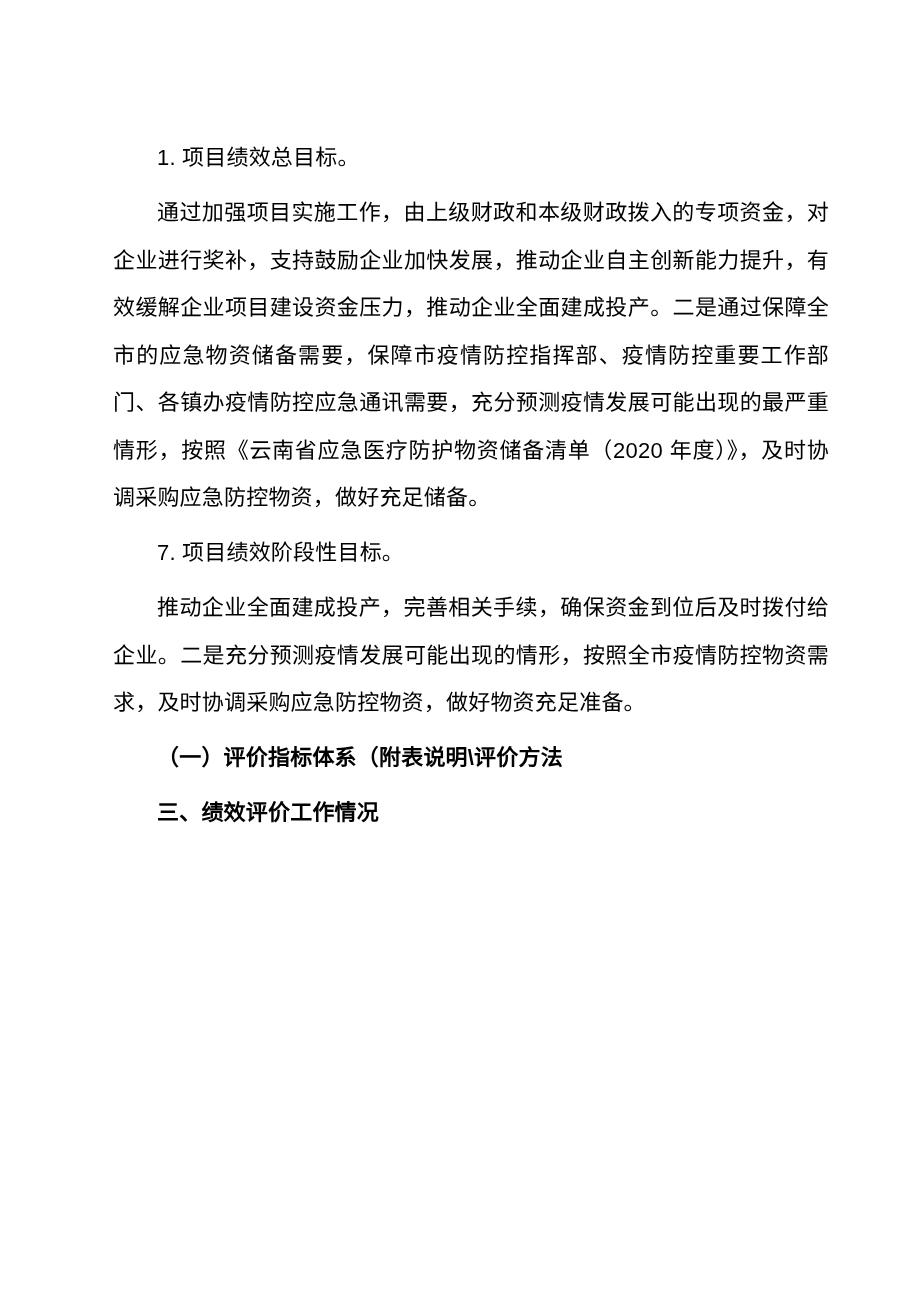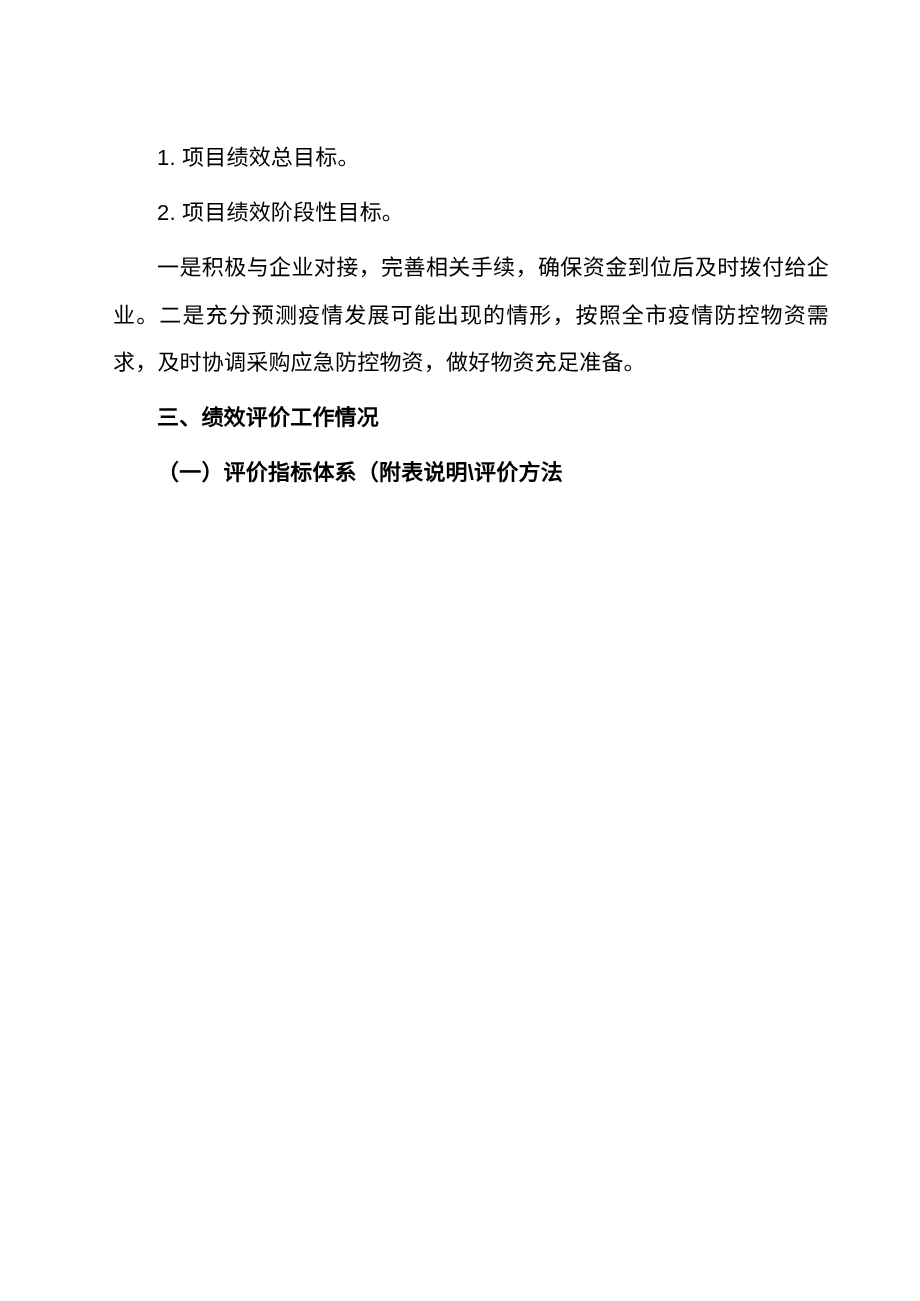--- a/index.html
+++ b/index.html
@@ -31,24 +31,25 @@
   .page p.heading {
     font-weight: bold;
   }
 </style>
 </head>
 <body>
 
 <div class="page">
   <p>1. 项目绩效总目标。</p>
 
+  <p>通过加强项目实施工作，由上级财政和本级财政拨入的专项资金，对企业进行奖补，支持鼓励企业加快发展，推动企业自主创新能力提升，有效缓解企业项目建设资金压力，推动企业全面建成投产。二是通过保障全市的应急物资储备需要，保障市疫情防控指挥部、疫情防控重要工作部门、各镇办疫情防控应急通讯需要，充分预测疫情发展可能出现的最严重情形，按照《云南省应急医疗防护物资储备清单（2020 年度）》，及时协调采购应急防控物资，做好充足储备。</p>
 
-  <p>2. 项目绩效阶段性目标。</p>
+  <p>7. 项目绩效阶段性目标。</p>
 
-  <p>一是积极与企业对接，完善相关手续，确保资金到位后及时拨付给企业。二是充分预测疫情发展可能出现的情形，按照全市疫情防控物资需求，及时协调采购应急防控物资，做好物资充足准备。</p>
+  <p>推动企业全面建成投产，完善相关手续，确保资金到位后及时拨付给企业。二是充分预测疫情发展可能出现的情形，按照全市疫情防控物资需求，及时协调采购应急防控物资，做好物资充足准备。</p>
 
 
 
+  <p class="heading">（一）评价指标体系（附表说明\评价方法</p>
+
   <p class="heading">三、绩效评价工作情况</p>
-
-  <p class="heading">（一）评价指标体系（附表说明\评价方法</p>
 
 </div>
 
 </body></html>

